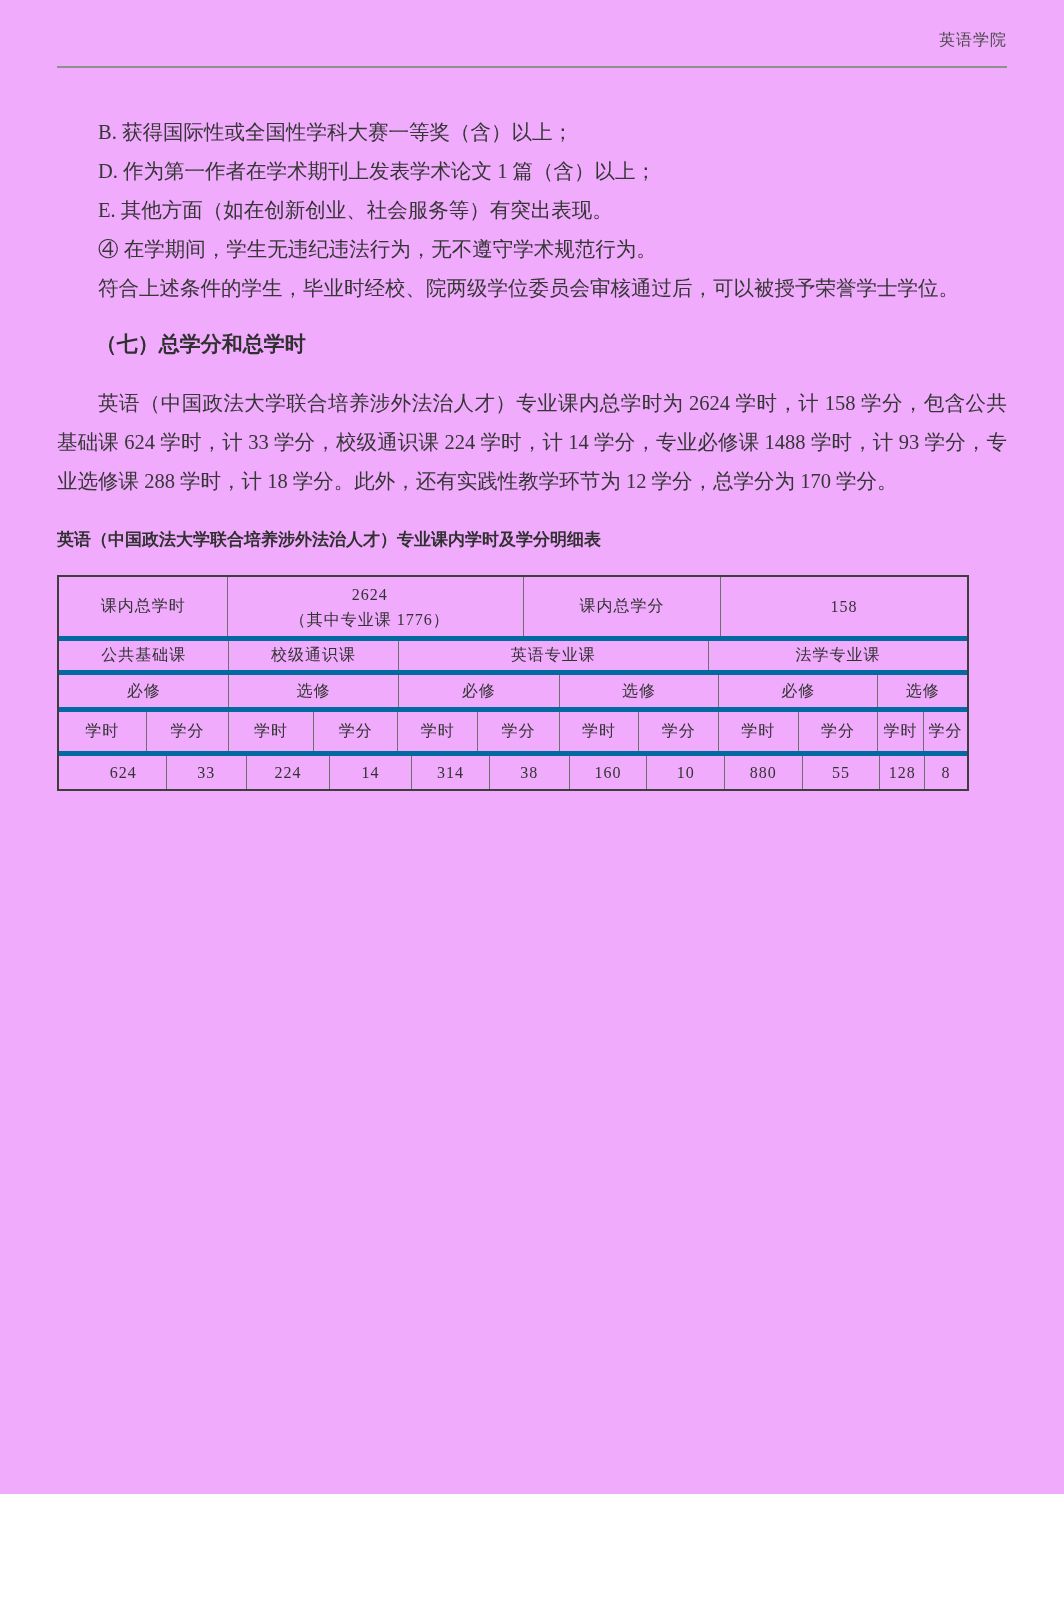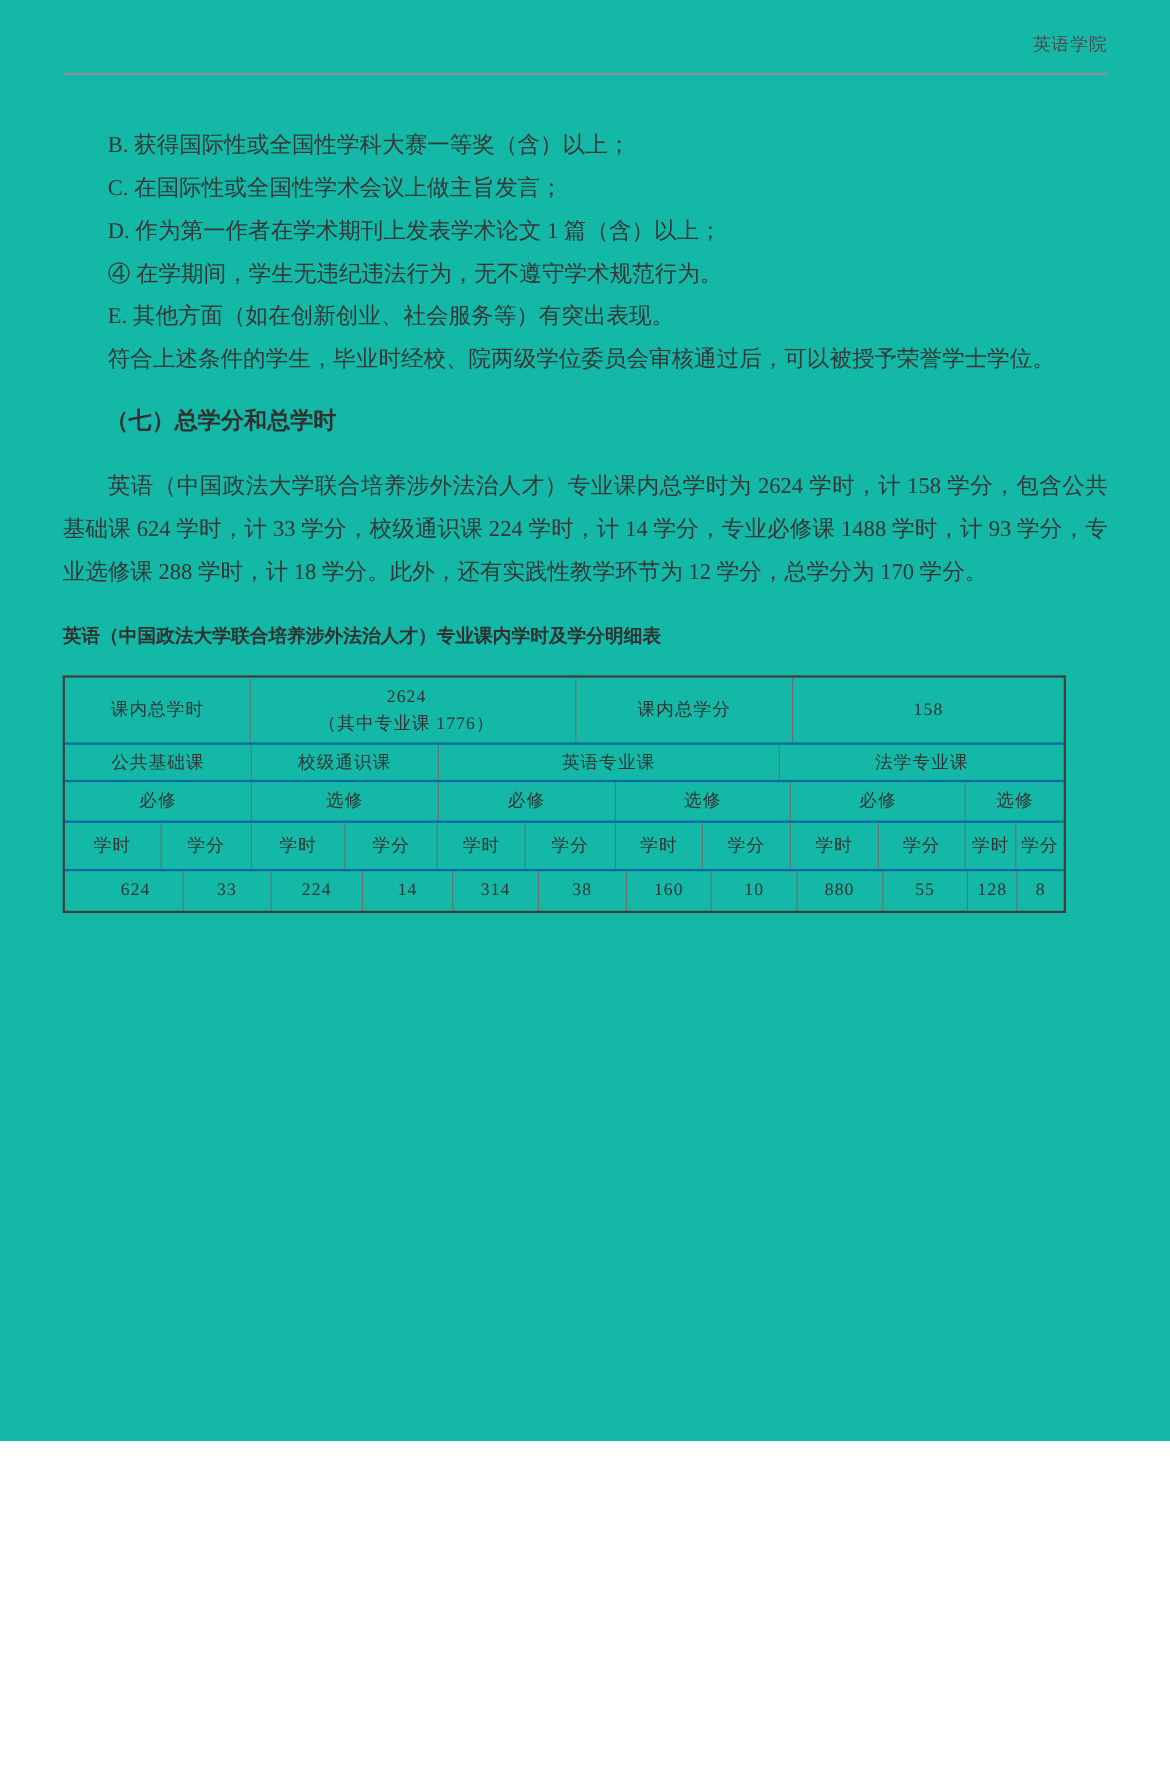--- a/index.html
+++ b/index.html
@@ -1,21 +1,21 @@
 <!DOCTYPE html>
 <html><head>
 <meta charset="utf-8">
 <style>
   * { margin: 0; padding: 0; box-sizing: border-box; }
   html, body { background: #ffffff; }
   .page {
     position: relative;
     width: 1064px;
-    height: 1310px;
-    background: #14b8a6;
+    height: 1494px;
+    background: #f0abfc;
     font-family: "Liberation Serif", "DejaVu Serif", serif;
     color: #363636;
     overflow: hidden;
   }
   .page-header {
     position: absolute;
     top: 30px;
     right: 57px;
     font-family: "Liberation Sans", "DejaVu Sans", sans-serif;
     font-size: 16px;
@@ -62,21 +62,21 @@
     color: #303030;
   }
   .credits-table {
     margin-top: 22px;
     width: 912px;
     border: 2px solid #3d3d3d;
     font-size: 16px;
     color: #333333;
   }
   .trow { display: flex; width: 100%; }
-  .trow + .trow { border-top: 2px solid #0369a1; }
+  .trow + .trow { border-top: 5px solid #0369a1; }
   .tcell {
     display: flex;
     flex-direction: column;
     align-items: center;
     justify-content: center;
     text-align: center;
     min-width: 0;
     letter-spacing: 1px;
   }
   .tcell + .tcell { border-left: 1px solid #6e6e6e; }
@@ -125,24 +125,23 @@
 </head>
 <body>
 
 <div class="page">
 
   <div class="page-header">英语学院</div>
   <div class="header-rule"></div>
 
   <div class="content">
     <p class="bodytext">B. 获得国际性或全国性学科大赛一等奖（含）以上；</p>
-    <p class="bodytext">C. 在国际性或全国性学术会议上做主旨发言；</p>
     <p class="bodytext">D. 作为第一作者在学术期刊上发表学术论文 1 篇（含）以上；</p>
+    <p class="bodytext">E. 其他方面（如在创新创业、社会服务等）有突出表现。</p>
     <p class="bodytext">④ 在学期间，学生无违纪违法行为，无不遵守学术规范行为。</p>
-    <p class="bodytext">E. 其他方面（如在创新创业、社会服务等）有突出表现。</p>
     <p class="bodytext">符合上述条件的学生，毕业时经校、院两级学位委员会审核通过后，可以被授予荣誉学士学位。</p>
 
     <h2 class="section-heading">（七）总学分和总学时</h2>
 
     <p class="bodytext para3">英语（中国政法大学联合培养涉外法治人才）专业课内总学时为 2624 学时，计 158 学分，包含公共基础课 624 学时，计 33 学分，校级通识课 224 学时，计 14 学分，专业必修课 1488 学时，计 93 学分，专业选修课 288 学时，计 18 学分。此外，还有实践性教学环节为 12 学分，总学分为 170 学分。</p>
 
     <div class="table-title">英语（中国政法大学联合培养涉外法治人才）专业课内学时及学分明细表</div>
 
     <div class="credits-table">
 

